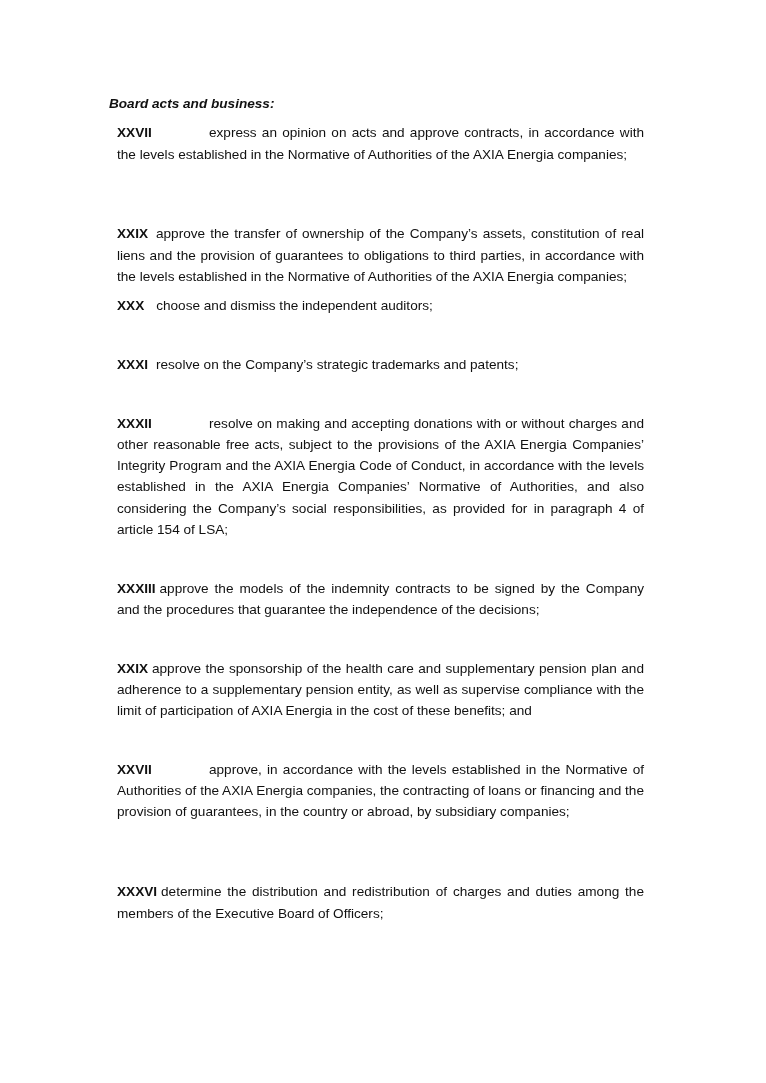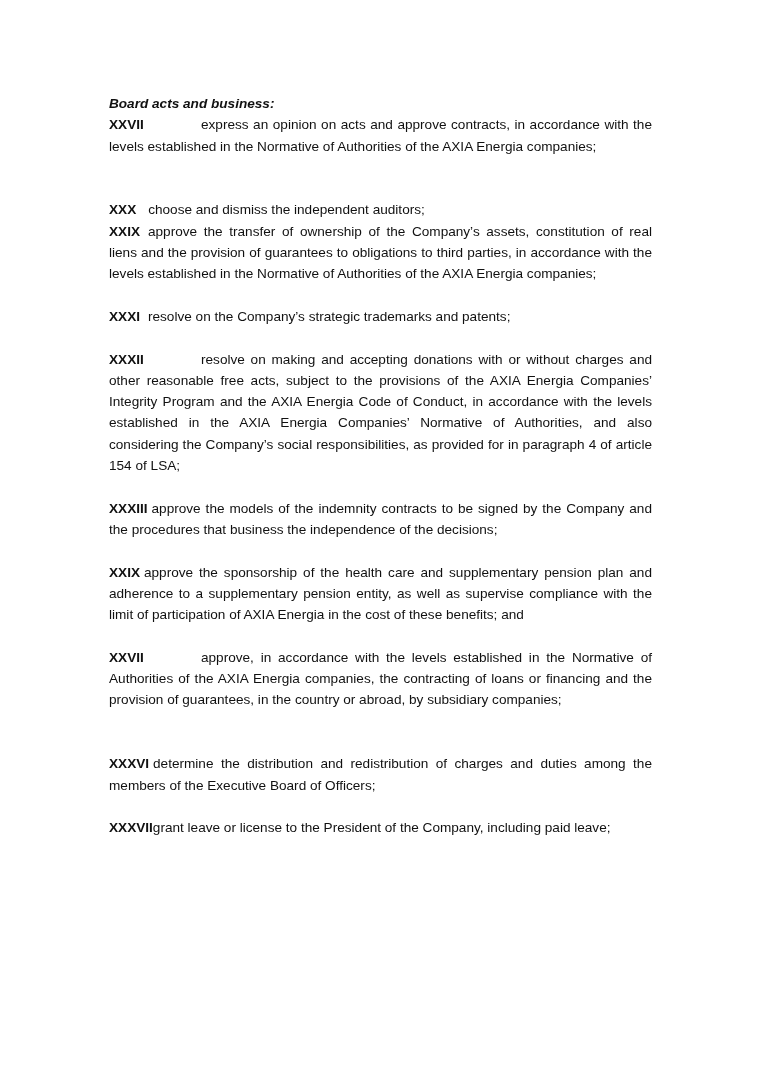--- a/index.html
+++ b/index.html
@@ -22,21 +22,21 @@
       width: 543px;
       font-size: 13.6px;
       line-height: 21.3px;
     }
     .heading {
       font-weight: bold;
       font-style: italic;
       margin: 0;
     }
     .item {
-      margin: 0;
+      margin: 8px;
       text-align: justify;
     }
     .gap {
       height: 21.3px;
     }
     .num {
       font-weight: bold;
     }
     .num.w-tab {
       display: inline-block;
@@ -60,57 +60,54 @@
   <p class="heading">Board acts and business:</p>
 
   <p class="item">
     <span class="num w-tab">XXVII</span><span>express an opinion on acts and approve contracts, in accordance with the levels established in the Normative of Authorities of the AXIA Energia companies;</span>
   </p>
   <div class="gap"></div>
 
   <div class="gap"></div>
 
   <p class="item">
-    <span class="num w-sp" style="margin-right:12px">XXX</span><span>choose and dismiss the independent auditors;</span>
+    <span class="num w-sp">XXIX</span><span>approve the transfer of ownership of the Company’s assets, constitution of real liens and the provision of guarantees to obligations to third parties, in accordance with the levels established in the Normative of Authorities of the AXIA Energia companies;</span>
   </p>
 
   <p class="item">
-    <span class="num w-sp">XXIX</span><span>approve the transfer of ownership of the Company’s assets, constitution of real liens and the provision of guarantees to obligations to third parties, in accordance with the levels established in the Normative of Authorities of the AXIA Energia companies;</span>
+    <span class="num w-sp" style="margin-right:12px">XXX</span><span>choose and dismiss the independent auditors;</span>
   </p>
   <div class="gap"></div>
 
   <p class="item">
     <span class="num w-sp">XXXI</span><span>resolve on the Company’s strategic trademarks and patents;</span>
   </p>
   <div class="gap"></div>
 
   <p class="item">
     <span class="num w-tab">XXXII</span><span>resolve on making and accepting donations with or without charges and other reasonable free acts, subject to the provisions of the AXIA Energia Companies’ Integrity Program and the AXIA Energia Code of Conduct, in accordance with the levels established in the AXIA Energia Companies’ Normative of Authorities, and also considering the Company’s social responsibilities, as provided for in paragraph 4 of article 154 of LSA;</span>
   </p>
   <div class="gap"></div>
 
   <p class="item">
-    <span class="num w-sm">XXXIII</span><span>approve the models of the indemnity contracts to be signed by the Company and the procedures that business the independence of the decisions;</span>
+    <span class="num w-sm">XXXIII</span><span>approve the models of the indemnity contracts to be signed by the Company and the procedures that guarantee the independence of the decisions;</span>
   </p>
   <div class="gap"></div>
 
   <p class="item">
     <span class="num w-sm">XXIX</span><span>approve the sponsorship of the health care and supplementary pension plan and adherence to a supplementary pension entity, as well as supervise compliance with the limit of participation of AXIA Energia in the cost of these benefits; and</span>
   </p>
   <div class="gap"></div>
 
   <p class="item">
     <span class="num w-tab">XXVII</span><span>approve, in accordance with the levels established in the Normative of Authorities of the AXIA Energia companies, the contracting of loans or financing and the provision of guarantees, in the country or abroad, by subsidiary companies;</span>
   </p>
   <div class="gap"></div>
 
   <div class="gap"></div>
 
   <p class="item">
     <span class="num w-sm">XXXVI</span><span>determine the distribution and redistribution of charges and duties among the members of the Executive Board of Officers;</span>
   </p>
   <div class="gap"></div>
 
-  <p class="item">
-    <span class="num w-none">XXXVII</span><span>grant leave or license to the President of the Company, including paid leave;</span>
-  </p>
 
 </div>
 
 </body></html>

